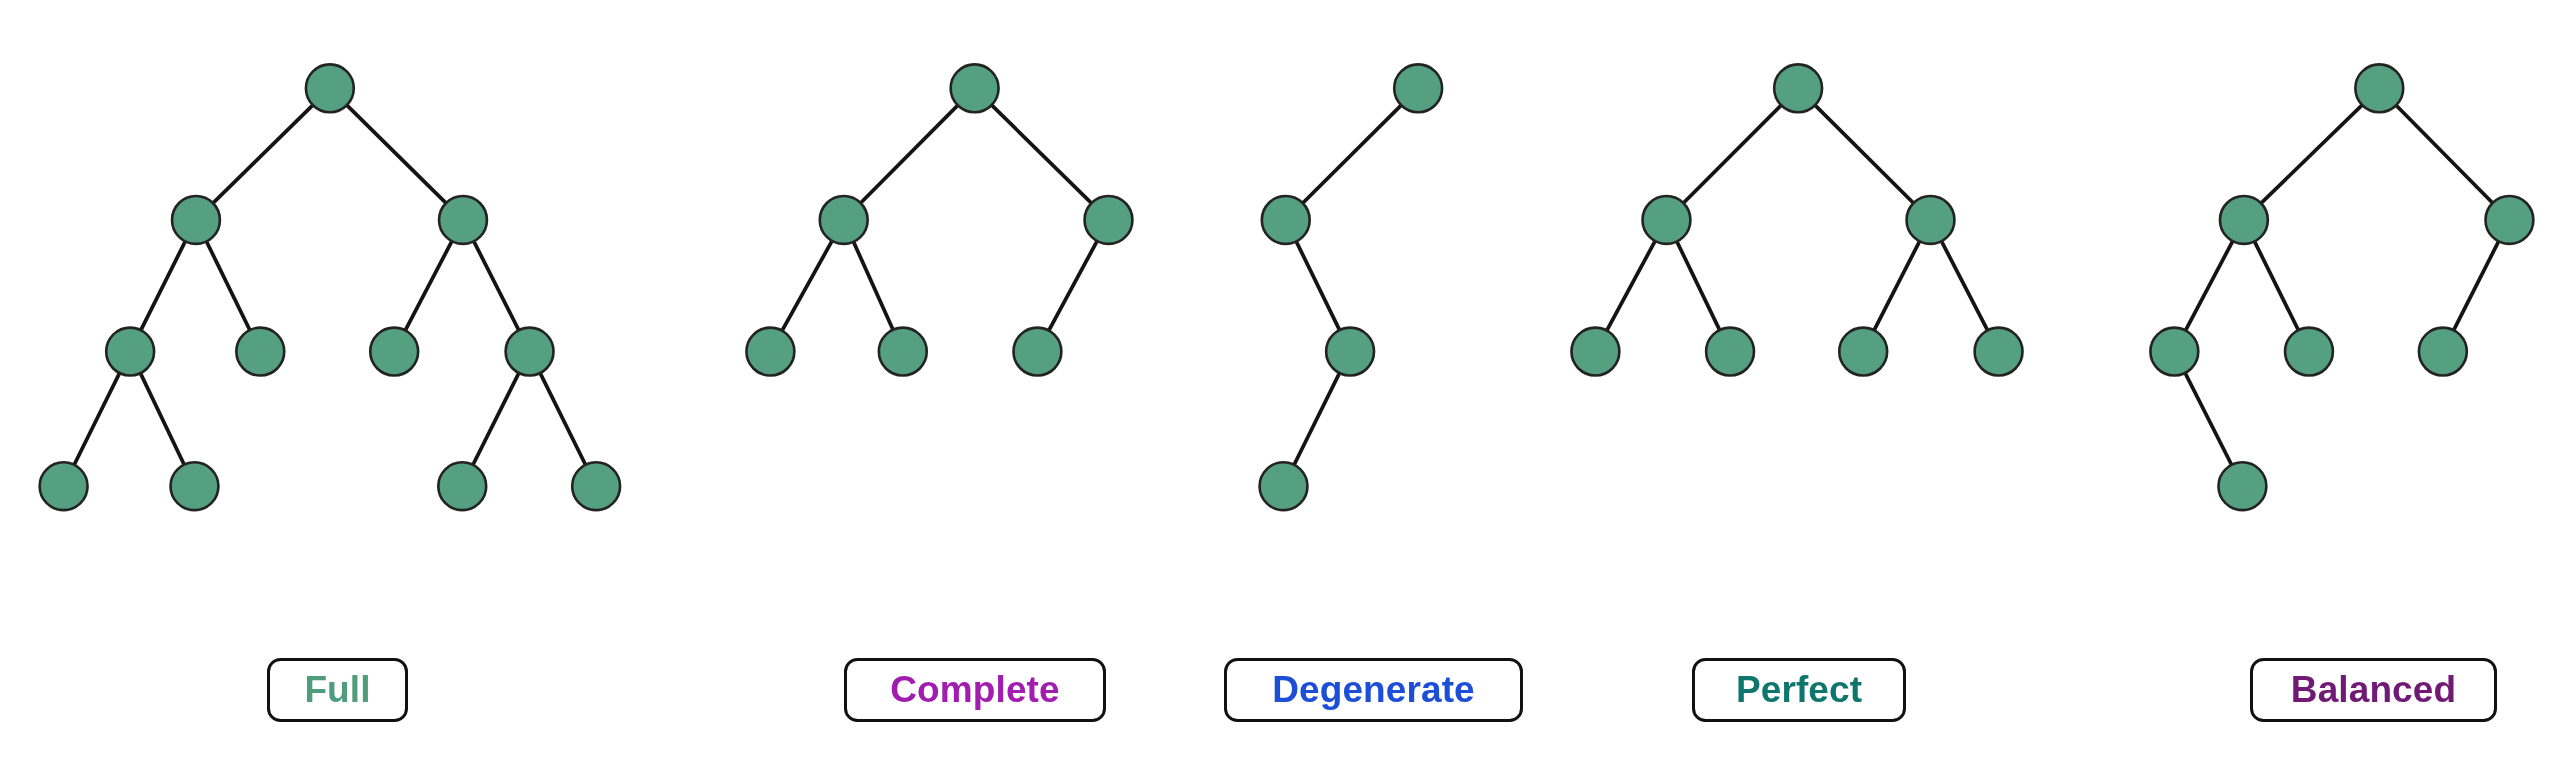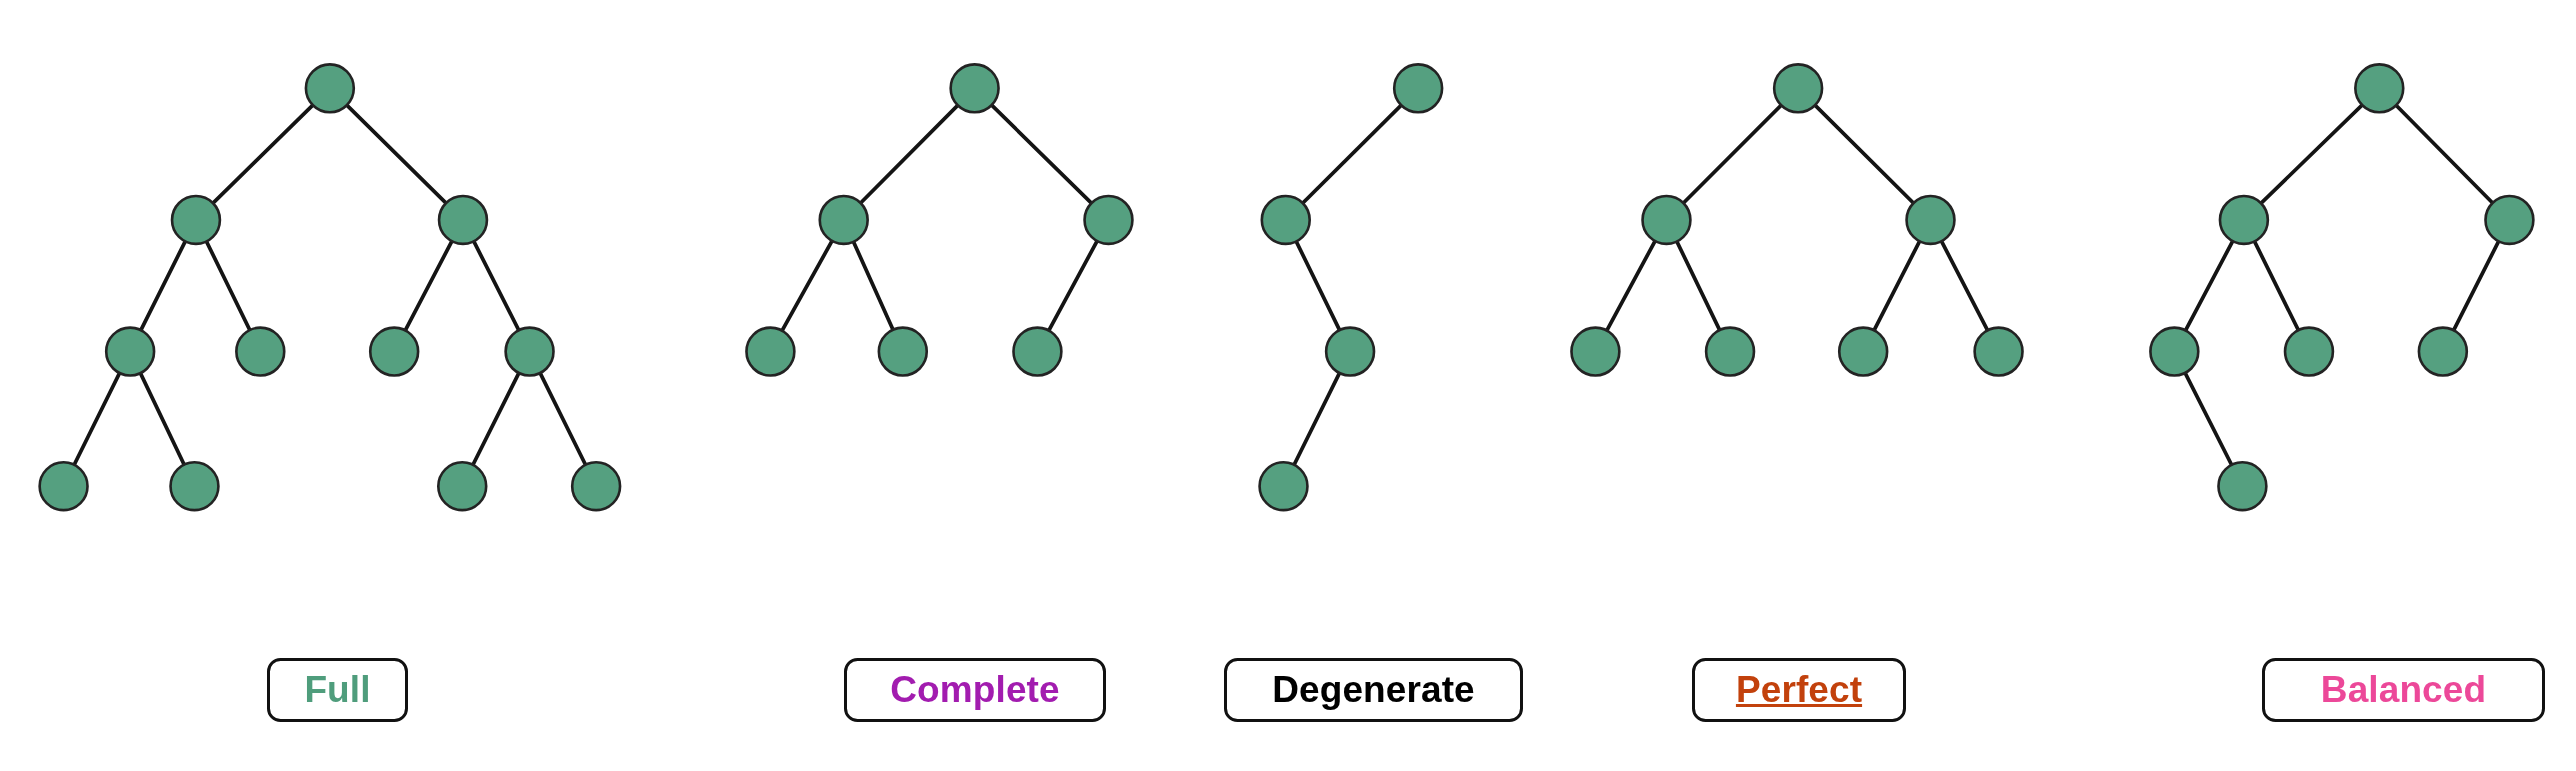--- a/index.html
+++ b/index.html
@@ -154,25 +154,25 @@
       </g>
   </svg>
 
   <div id="labels-layer">
       <div class="label-chip" style="left: 267px; top: 658px; width: 141px; color: rgb(79, 157, 124); border-color: rgb(17, 17, 17); background: rgb(255, 255, 255);">
         <span>Full</span>
       </div>
       <div class="label-chip" style="left: 844px; top: 658px; width: 262px; color: #a21caf; border-color: rgb(17, 17, 17); background: rgb(255, 255, 255);">
         <span>Complete</span>
       </div>
-      <div class="label-chip" style="left: 1224px; top: 658px; width: 299px; color: #000000; border-color: rgb(17, 17, 17); background: rgb(255, 255, 255);">
+      <div class="label-chip" style="left: 1224px; top: 658px; width: 299px; color: #1d4ed8; border-color: rgb(17, 17, 17); background: rgb(255, 255, 255);">
         <span>Degenerate</span>
       </div>
-      <div class="label-chip" style="left: 1692px; top: 658px; width: 214px; color: #c2410c; border-color: rgb(17, 17, 17); background: rgb(255, 255, 255); text-decoration: underline;">
+      <div class="label-chip" style="left: 1692px; top: 658px; width: 214px; color: #0f766e; border-color: rgb(17, 17, 17); background: rgb(255, 255, 255);">
         <span>Perfect</span>
       </div>
-      <div class="label-chip" style="left: 2250px; top: 658px; width: 283px; color: #ec4899; border-color: rgb(17, 17, 17); background: rgb(255, 255, 255); margin-left: 12px;">
+      <div class="label-chip" style="left: 2250px; top: 658px; width: 247px; color: #701a75; border-color: rgb(17, 17, 17); background: rgb(255, 255, 255);">
         <span>Balanced</span>
       </div>
     </div>
 
 </div>
 
 
 </body></html>

